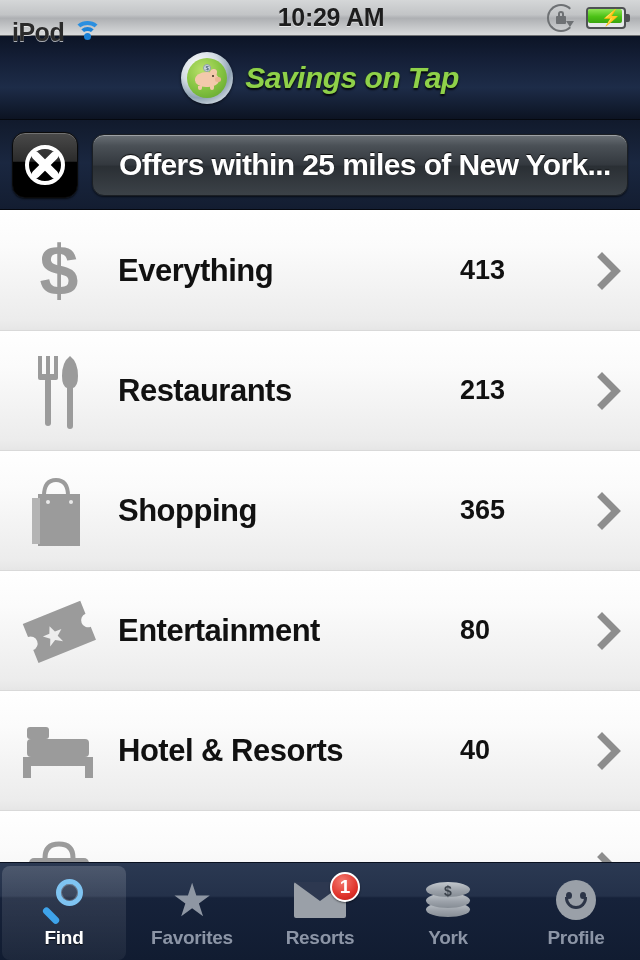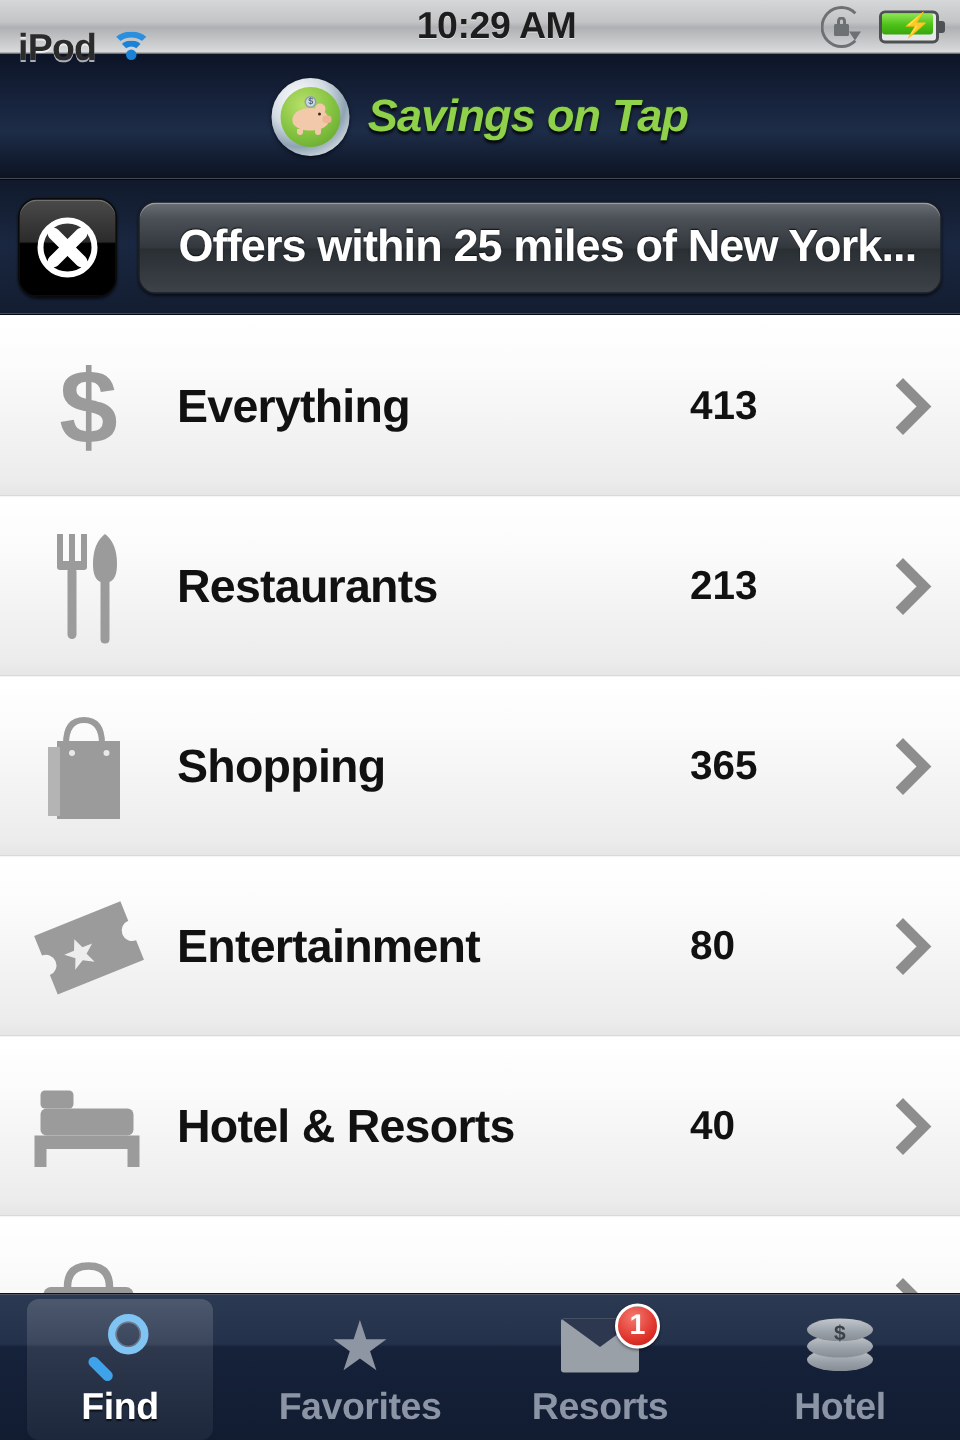--- a/index.html
+++ b/index.html
@@ -172,21 +172,21 @@
     flex:1; display:flex; flex-direction:column; align-items:center; justify-content:center; gap:4px;
     position:relative;
   }
   .tab .tab-inner {
     width:124px; height:94px; margin-top:2px; border-radius:8px;
     display:flex; flex-direction:column; align-items:center; justify-content:center; gap:3px;
   }
   .tab.active .tab-inner {
     background:linear-gradient(to bottom,rgba(255,255,255,.16) 0%,rgba(255,255,255,.10) 35%,rgba(255,255,255,.05) 100%);
   }
-  .tab-label { font-size:25px; font-weight:bold; color:#8c95a6; letter-spacing:-0.3px; }
+  .tab-label { font-size:19px; font-weight:bold; color:#8c95a6; letter-spacing:-0.3px; }
   .tab.active .tab-label { color:#ffffff; text-shadow:0 1px 1px rgba(0,0,0,.7); }
   .tab-ico { position:relative; width:54px; height:48px; display:flex; align-items:center; justify-content:center; }
 
   
   .mag { position:relative; width:48px; height:46px; }
   .mag .glass {
     position:absolute; left:16px; top:2px; width:27px; height:27px; border-radius:50%;
     border:5px solid #7fc4f2; background:transparent;
     box-shadow:inset 0 0 0 1px rgba(255,255,255,.25);
   }
@@ -437,19 +437,31 @@
     <div class="tab">
       <div class="tab-inner">
         <span class="tab-ico">
           <span class="coins">
             <span class="c c3"></span>
               <span class="c c2"></span>
               <span class="c c1"></span>
               <span class="s">$</span>
           </span>
         </span>
-        <span class="tab-label">Hotel</span>
-      </div>
-    </div>
-
+        <span class="tab-label">York</span>
+      </div>
+    </div>
+
+    <div class="tab">
+      <div class="tab-inner">
+        <span class="tab-ico">
+          <span class="smiley">
+              <span class="e e1"></span>
+              <span class="e e2"></span>
+              <span class="m"></span>
+            </span>
+        </span>
+        <span class="tab-label">Profile</span>
+      </div>
+    </div>
 
   </div>
 </div>
 
 </body></html>

